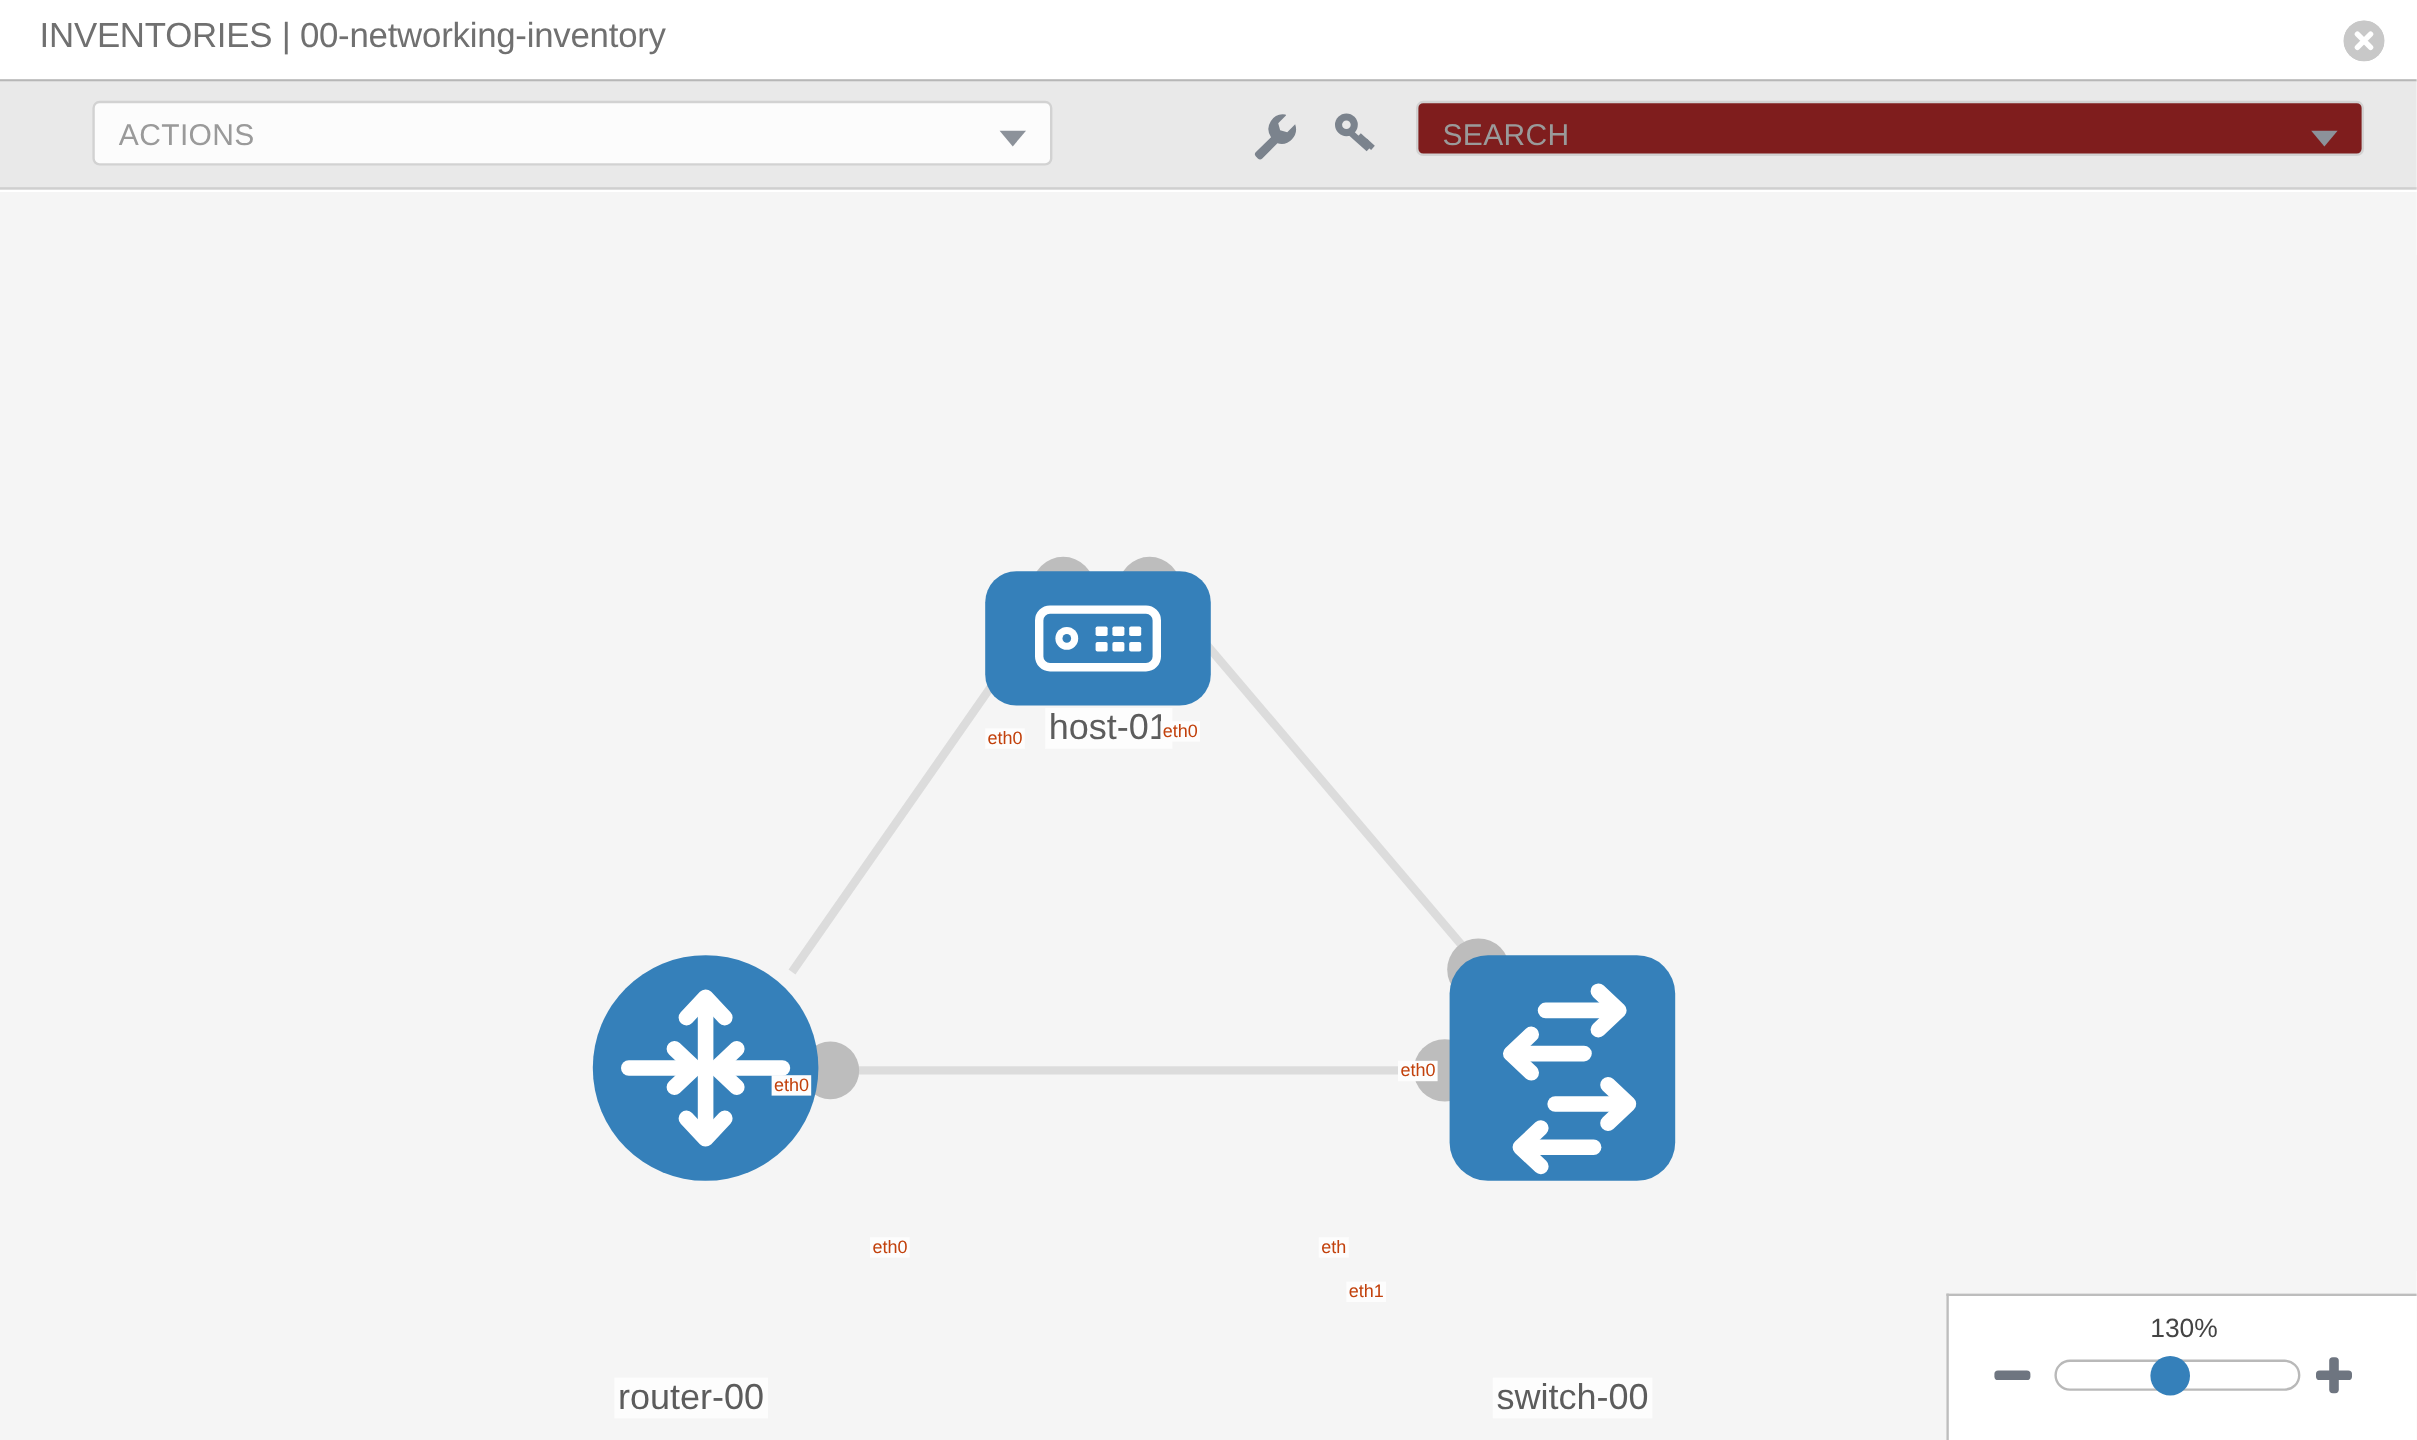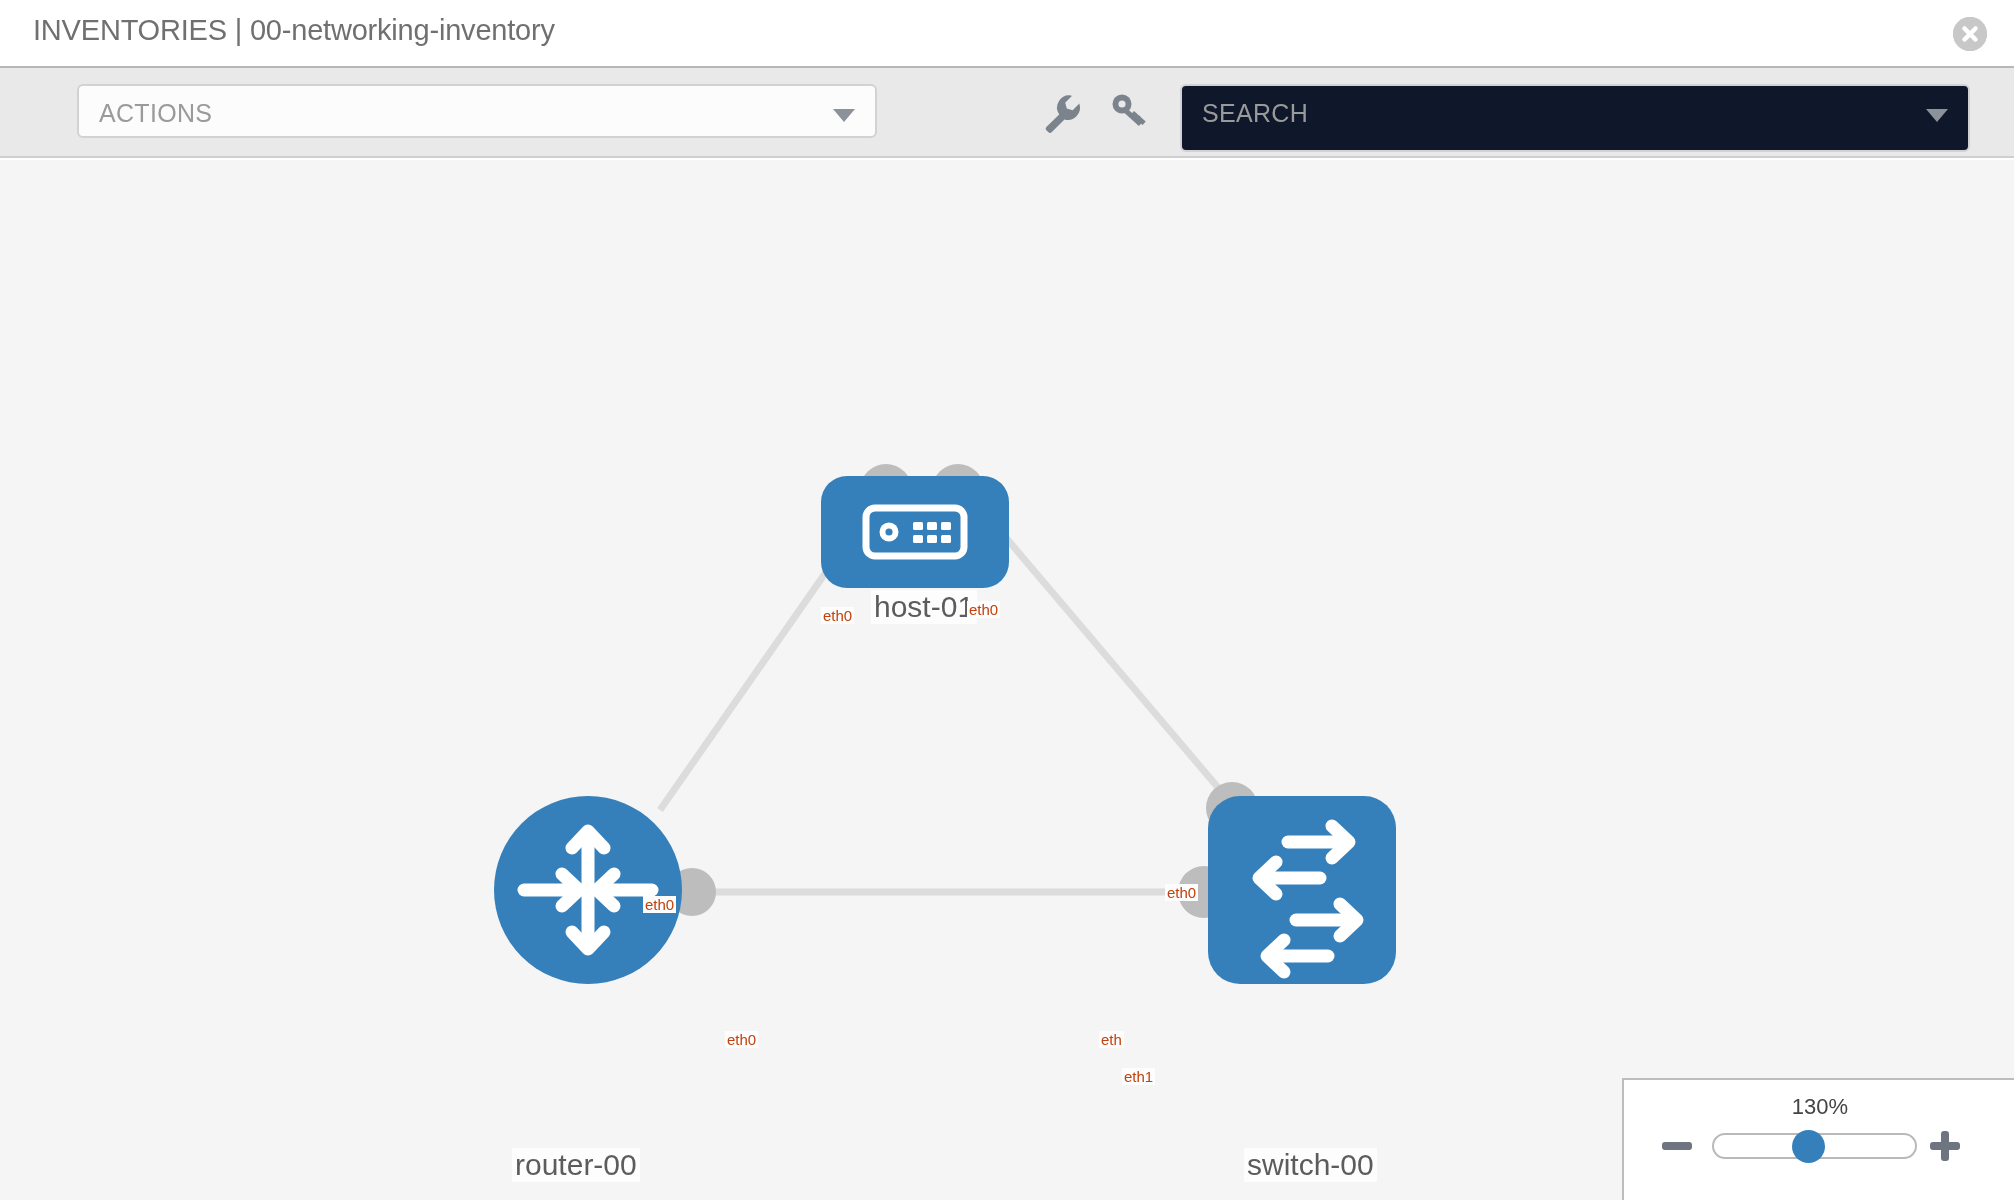--- a/index.html
+++ b/index.html
@@ -98,22 +98,22 @@
     cursor: pointer;
   }
   .tool-icon.wrench { left: 1038px; }
   .tool-icon.key    { left: 1106px; }
 
   .search-box {
     position: absolute;
     left: 1180px;
     top: 84px;
     width: 790px;
-    height: 68px;
-    background: #0f172a;
+    height: 46px;
+    background: #7f1d1d;
     border: 2px solid #d2d2d2;
     border-radius: 6px;
     cursor: text;
   }
   .search-label {
     position: absolute;
     left: 20px;
     top: 13px;
     font-size: 25px;
     color: #9a9a9a;

